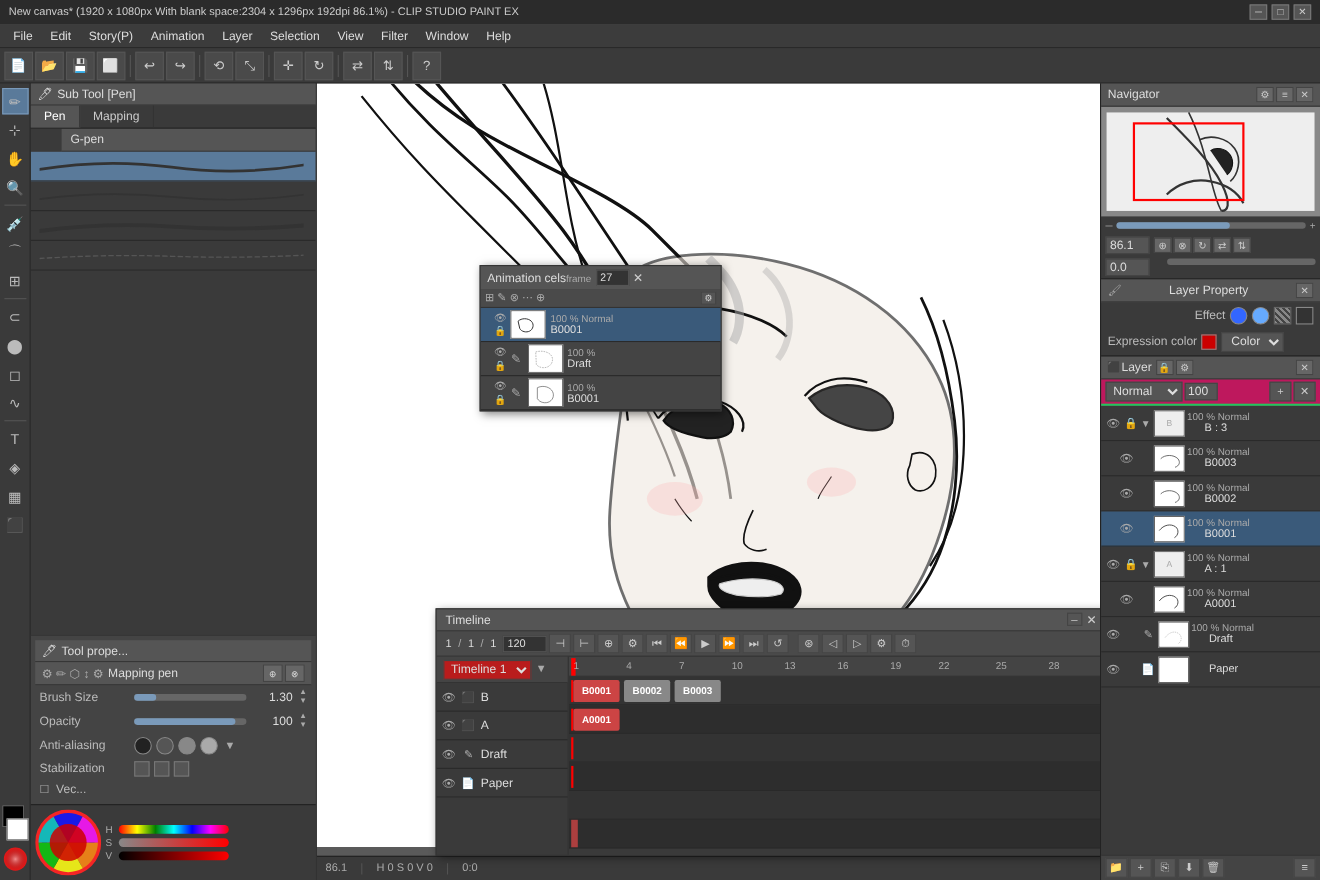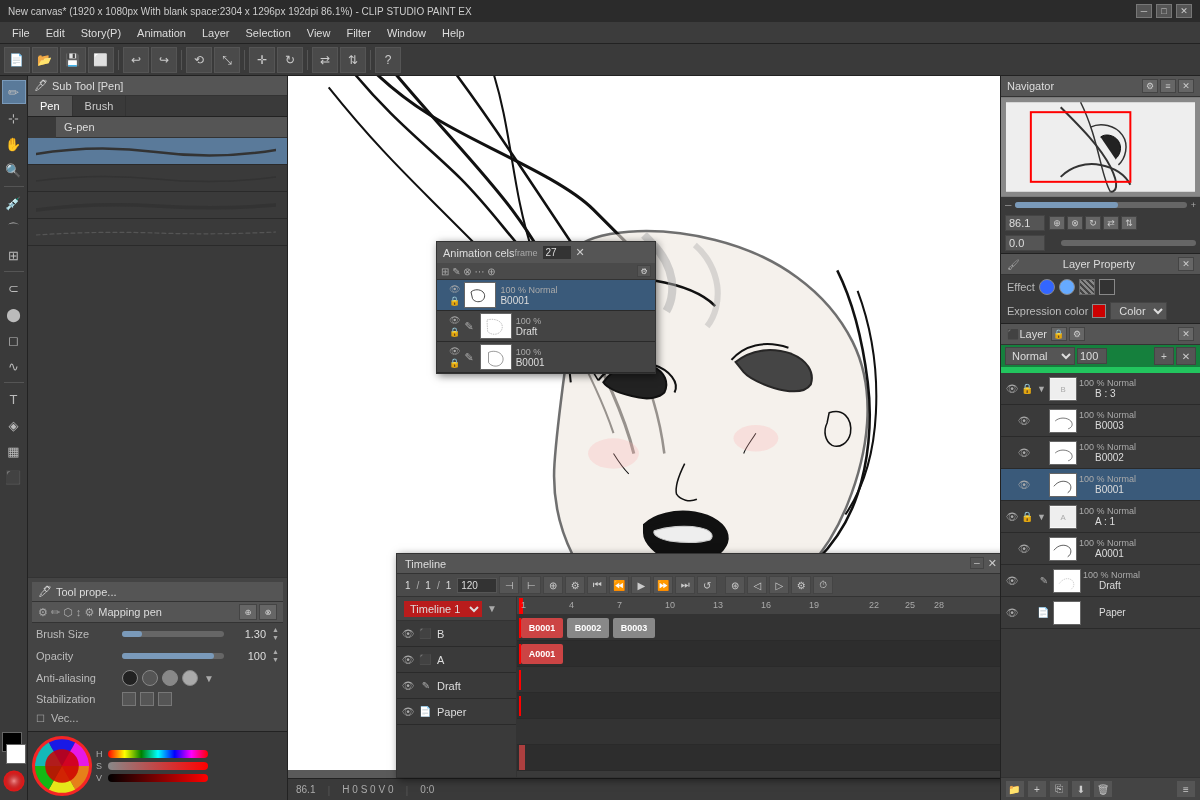--- a/index.html
+++ b/index.html
@@ -258,20 +258,21 @@
 
     
     #layer-prop-panel {
       border-bottom: 1px solid #222;
     }
     .effect-row {
       display: flex;
       align-items: center;
       padding: 4px 6px;
       gap: 4px;
+      justify-content: flex-end;
     }
     .color-circle {
       width: 16px; height: 16px;
       border-radius: 50%;
       border: 1px solid #888;
     }
     .expr-color-row {
       display: flex;
       align-items: center;
       padding: 3px 6px;
@@ -290,22 +291,22 @@
       flex: 1;
       display: flex;
       flex-direction: column;
       overflow: hidden;
     }
     .layer-toolbar {
       display: flex;
       align-items: center;
       padding: 2px 4px;
       gap: 2px;
-      background: #15803d;
-      border-bottom: 6px solid #22c55e;
+      background: #be185d;
+      border-bottom: 2px solid #22c55e;
     }
     .layer-toolbar-btn {
       width: 20px; height: 18px;
       background: #555;
       border: 1px solid #444;
       display: flex; align-items: center; justify-content: center;
       cursor: pointer;
       font-size: 10px;
       color: #ccc;
     }
@@ -613,21 +614,21 @@
 
   <div id="sub-tool-panel">
 
     <div id="sub-tool-header">
       <span>🖊</span>
       <span>Sub Tool [Pen]</span>
     </div>
 
     <div class="sub-tool-tabs">
       <div class="sub-tool-tab active">Pen</div>
-      <div class="sub-tool-tab">Brush</div>
+      <div class="sub-tool-tab">Mapping</div>
     </div>
 
     <div class="brush-list">
 
       <div style="padding:4px 8px;background:#555;color:#ddd;font-size:11px;border-bottom:1px solid #333;margin-left:28px;">G-pen</div>
 
       <div class="brush-item active">
         <svg class="brush-stroke" width="240" height="18" viewBox="0 0 240 18">
           <path d="M0,12 Q60,2 120,10 Q180,18 240,8" stroke="#333" stroke-width="2.5" fill="none" stroke-linecap="round"></path>
         </svg>
@@ -955,23 +956,23 @@
 
             <div class="tl-ruler">
               <div style="position:absolute;left:2px;width:4px;height:16px;background:red;"></div>
               <span class="tl-ruler-mark" style="left:4px;">1</span>
               <span class="tl-ruler-mark" style="left:52px;">4</span>
               <span class="tl-ruler-mark" style="left:100px;">7</span>
               <span class="tl-ruler-mark" style="left:148px;">10</span>
               <span class="tl-ruler-mark" style="left:196px;">13</span>
               <span class="tl-ruler-mark" style="left:244px;">16</span>
               <span class="tl-ruler-mark" style="left:292px;">19</span>
-              <span class="tl-ruler-mark" style="left:352px;">22</span>
+              <span class="tl-ruler-mark" style="left:336px;">22</span>
               <span class="tl-ruler-mark" style="left:388px;">25</span>
-              <span class="tl-ruler-mark" style="left:417px;">28</span>
+              <span class="tl-ruler-mark" style="left:436px;">28</span>
             </div>
 
             <div class="tl-frame-row" style="background:#333;">
               <div style="position:absolute;left:2px;width:2px;height:20px;top:3px;background:red;"></div>
               <div class="tl-cel-block" style="left:4px;width:42px;background:#c44;color:#fff;">B0001</div>
               <div class="tl-cel-block" style="left:50px;width:42px;background:#888;color:#fff;">B0002</div>
               <div class="tl-cel-block" style="left:96px;width:42px;background:#888;color:#fff;">B0003</div>
             </div>
 
             <div class="tl-frame-row" style="background:#2d2d2d;">
@@ -1041,21 +1042,21 @@
       <div style="display:flex;align-items:center;padding:2px 4px;gap:4px;">
         <input class="nav-zoom-input" type="text" value="86.1" style="">
         <div style="display:flex;gap:2px;">
           <div class="panel-header-btn">⊕</div>
           <div class="panel-header-btn">⊗</div>
           <div class="panel-header-btn">↻</div>
           <div class="panel-header-btn">⇄</div>
           <div class="panel-header-btn">⇅</div>
         </div>
       </div>
-      <div style="display:flex;align-items:center;padding:2px 4px;gap:16px;">
+      <div style="display:flex;align-items:flex-start;padding:2px 4px;gap:16px;">
         <input class="nav-zoom-input" type="text" value="0.0" style="">
         <div style="flex:1;height:6px;background:#666;border-radius:3px;"></div>
       </div>
     </div>
 
     <div id="layer-prop-panel">
       <div class="panel-header">
         <span style="font-size:10px;color:#aaa;">🖌</span>
         <span class="panel-header-title">Layer Property</span>
         <div class="panel-header-btns">

